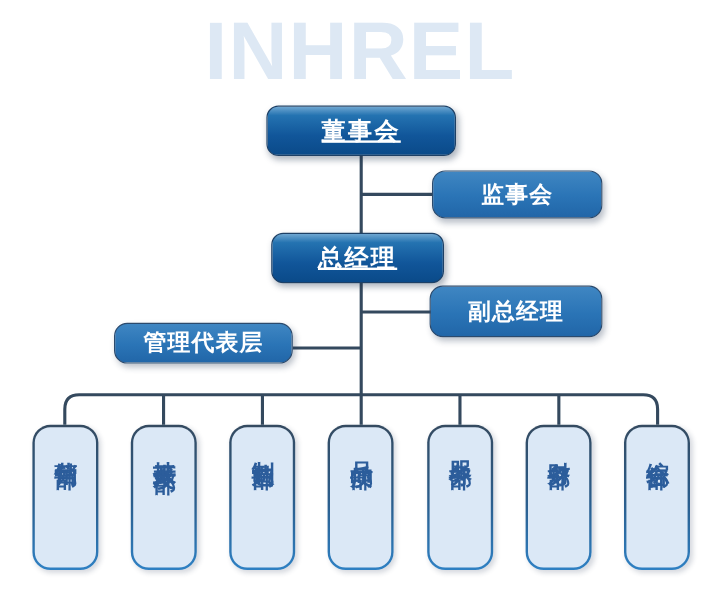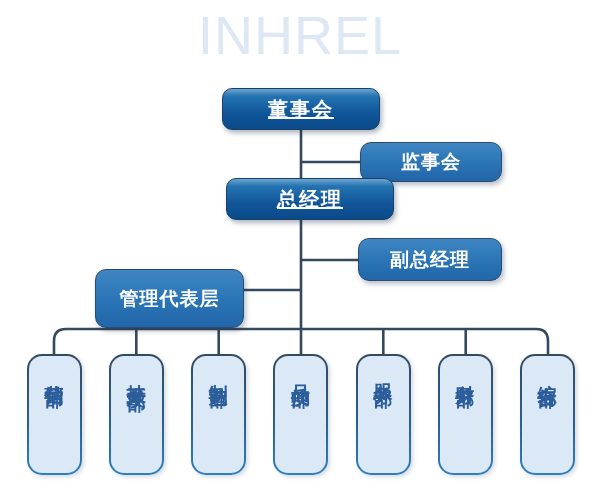--- a/index.html
+++ b/index.html
@@ -2,21 +2,21 @@
 <html style="--title-text: #2c3e50; --line: #34495e; --watermark: #dde8f4; --dark-box-top: #2473b1; --dark-box-bottom: #0a4a89; --medium-box: #2a74b6; --light-box-fill: #dbe8f6; --light-box-border-top: #344a60; --light-box-border-bottom: #2e80c3; --light-box-text: #2c5d9b; --box-text: #ffffff;"><head>
 <meta charset="utf-8">
 <style>
   html,body { margin:0; padding:0; }
   body { font-family: "Liberation Sans", "DejaVu Sans", sans-serif; background:#ffffff; }
   .stage {
     position:relative; width:600px; height:500px; background:#ffffff; overflow:hidden;
   }
   .watermark {
     position:absolute; top:4px; left:50%; transform:translateX(-50%);
-    font-size:54px; font-weight:normal; letter-spacing:1px;
+    font-size:68px; font-weight:bold; letter-spacing:1px;
     color:var(--watermark, #dde8f4); z-index:0; white-space:nowrap; user-select:none;
   }
   .title {
     position:absolute; top:24px; left:0; right:0; margin:0; text-align:center;
     font-size:28px; font-weight:bold; letter-spacing:1px;
     color:var(--title-text, #2c3e50); z-index:2;
   }
   svg.lines { position:absolute; left:0; top:0; z-index:1; color:var(--line, #34495e); }
   svg.lines path { stroke:currentColor; stroke-width:2.6; fill:none; }
 
@@ -30,24 +30,24 @@
     box-shadow:2px 3px 5px rgba(25,45,75,.35);
     font-size:20px; letter-spacing:2px;text-decoration:underline;
   }
   .mid {
     background:linear-gradient(180deg, #3f86c2 0%, var(--medium-box,#2a74b6) 55%, #2166a8 100%);
     border:1.5px solid #2b4a6d; border-radius:11px;
     box-shadow:2px 3px 5px rgba(25,45,75,.3);
     font-size:19px; letter-spacing:1px;
   }
   .board { left:222px; top:88px;  width:158px; height:42px; }
-  .gm    { left:226px; top:178px; width:168px; height:42px; }
+  .gm    { left:226px; top:194px; width:144px; height:42px; }
   .sup   { left:360px; top:142px; width:142px; height:40px; }
   .dgm   { left:358px; top:238px; width:144px; height:43px; }
-  .rep   { left:95px;  top:269px; width:149px; height:59px; }
+  .rep   { left:95px;  top:269px; width:149px; height:34px; }
 
   .dept-row {
     position:absolute; left:27px; top:354px; width:548px; height:121px;
     display:flex; justify-content:space-between; z-index:2;
   }
   .dept {
     width:55px; height:121px; border-radius:15px; padding:2px; box-sizing:border-box;
     background:linear-gradient(180deg, var(--light-box-border-top,#344a60) 0%, #2b5f8f 55%, var(--light-box-border-bottom,#2e80c3) 100%);
     box-shadow:2px 2px 4px rgba(25,45,75,.18);
   }

